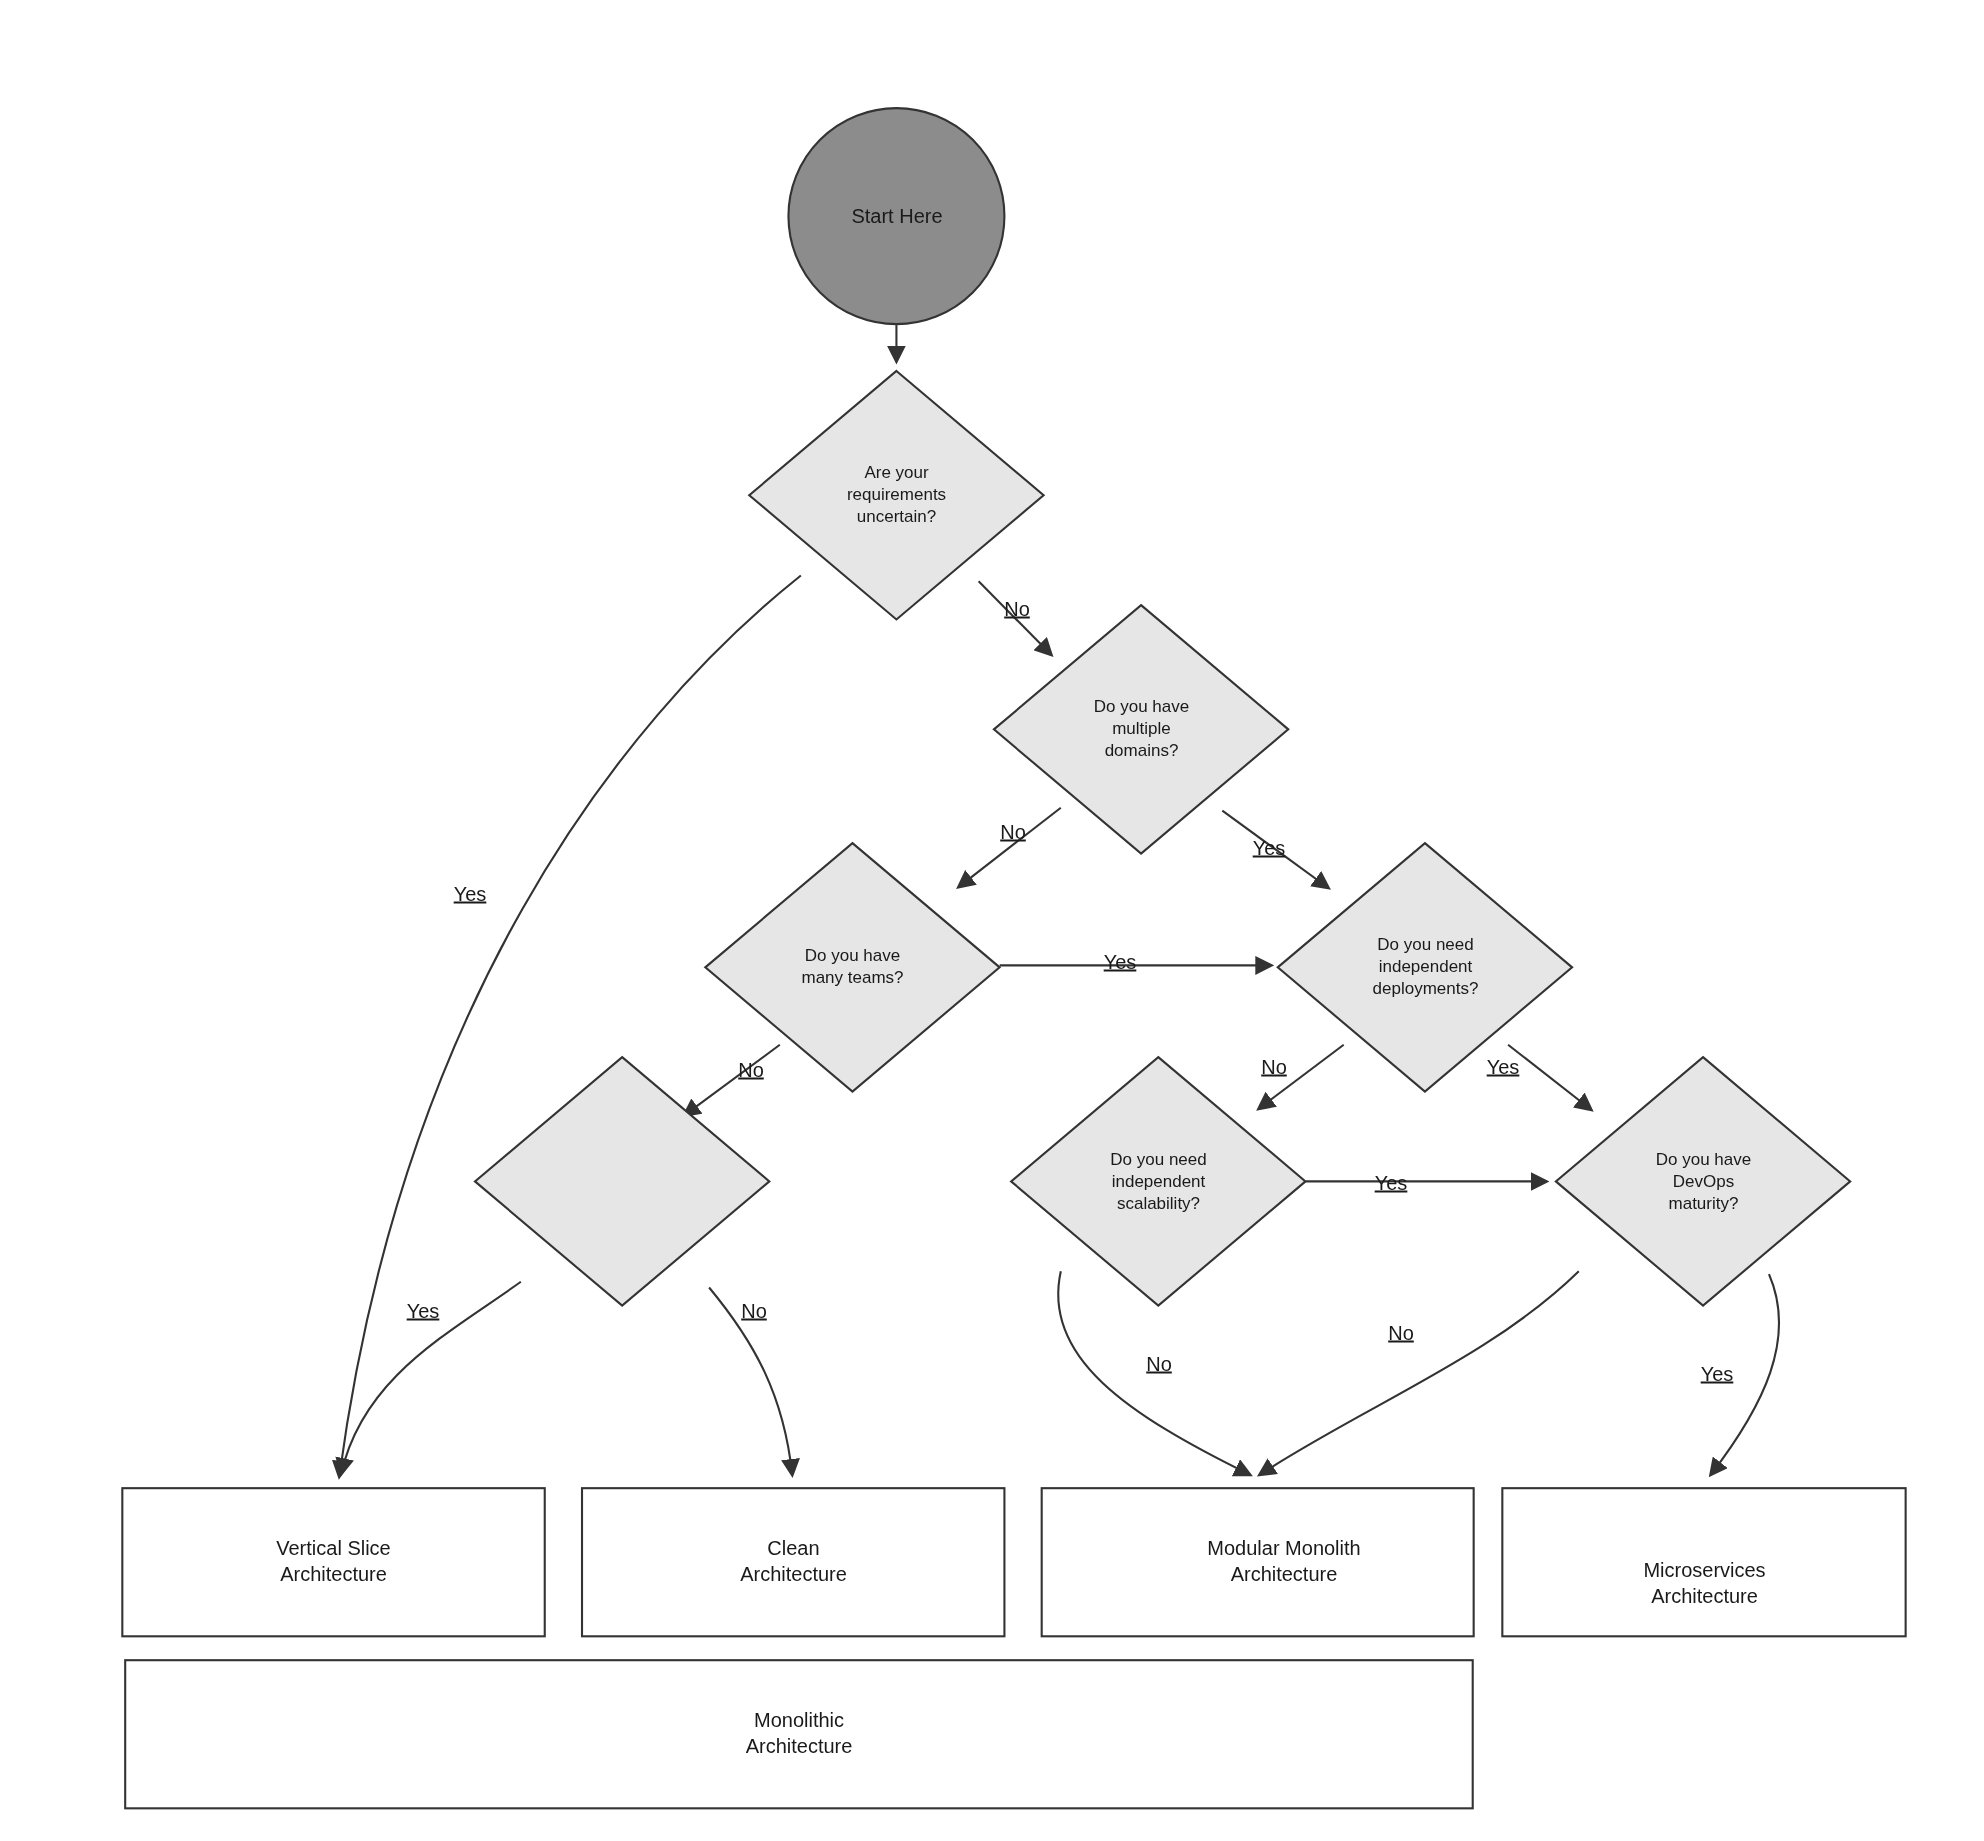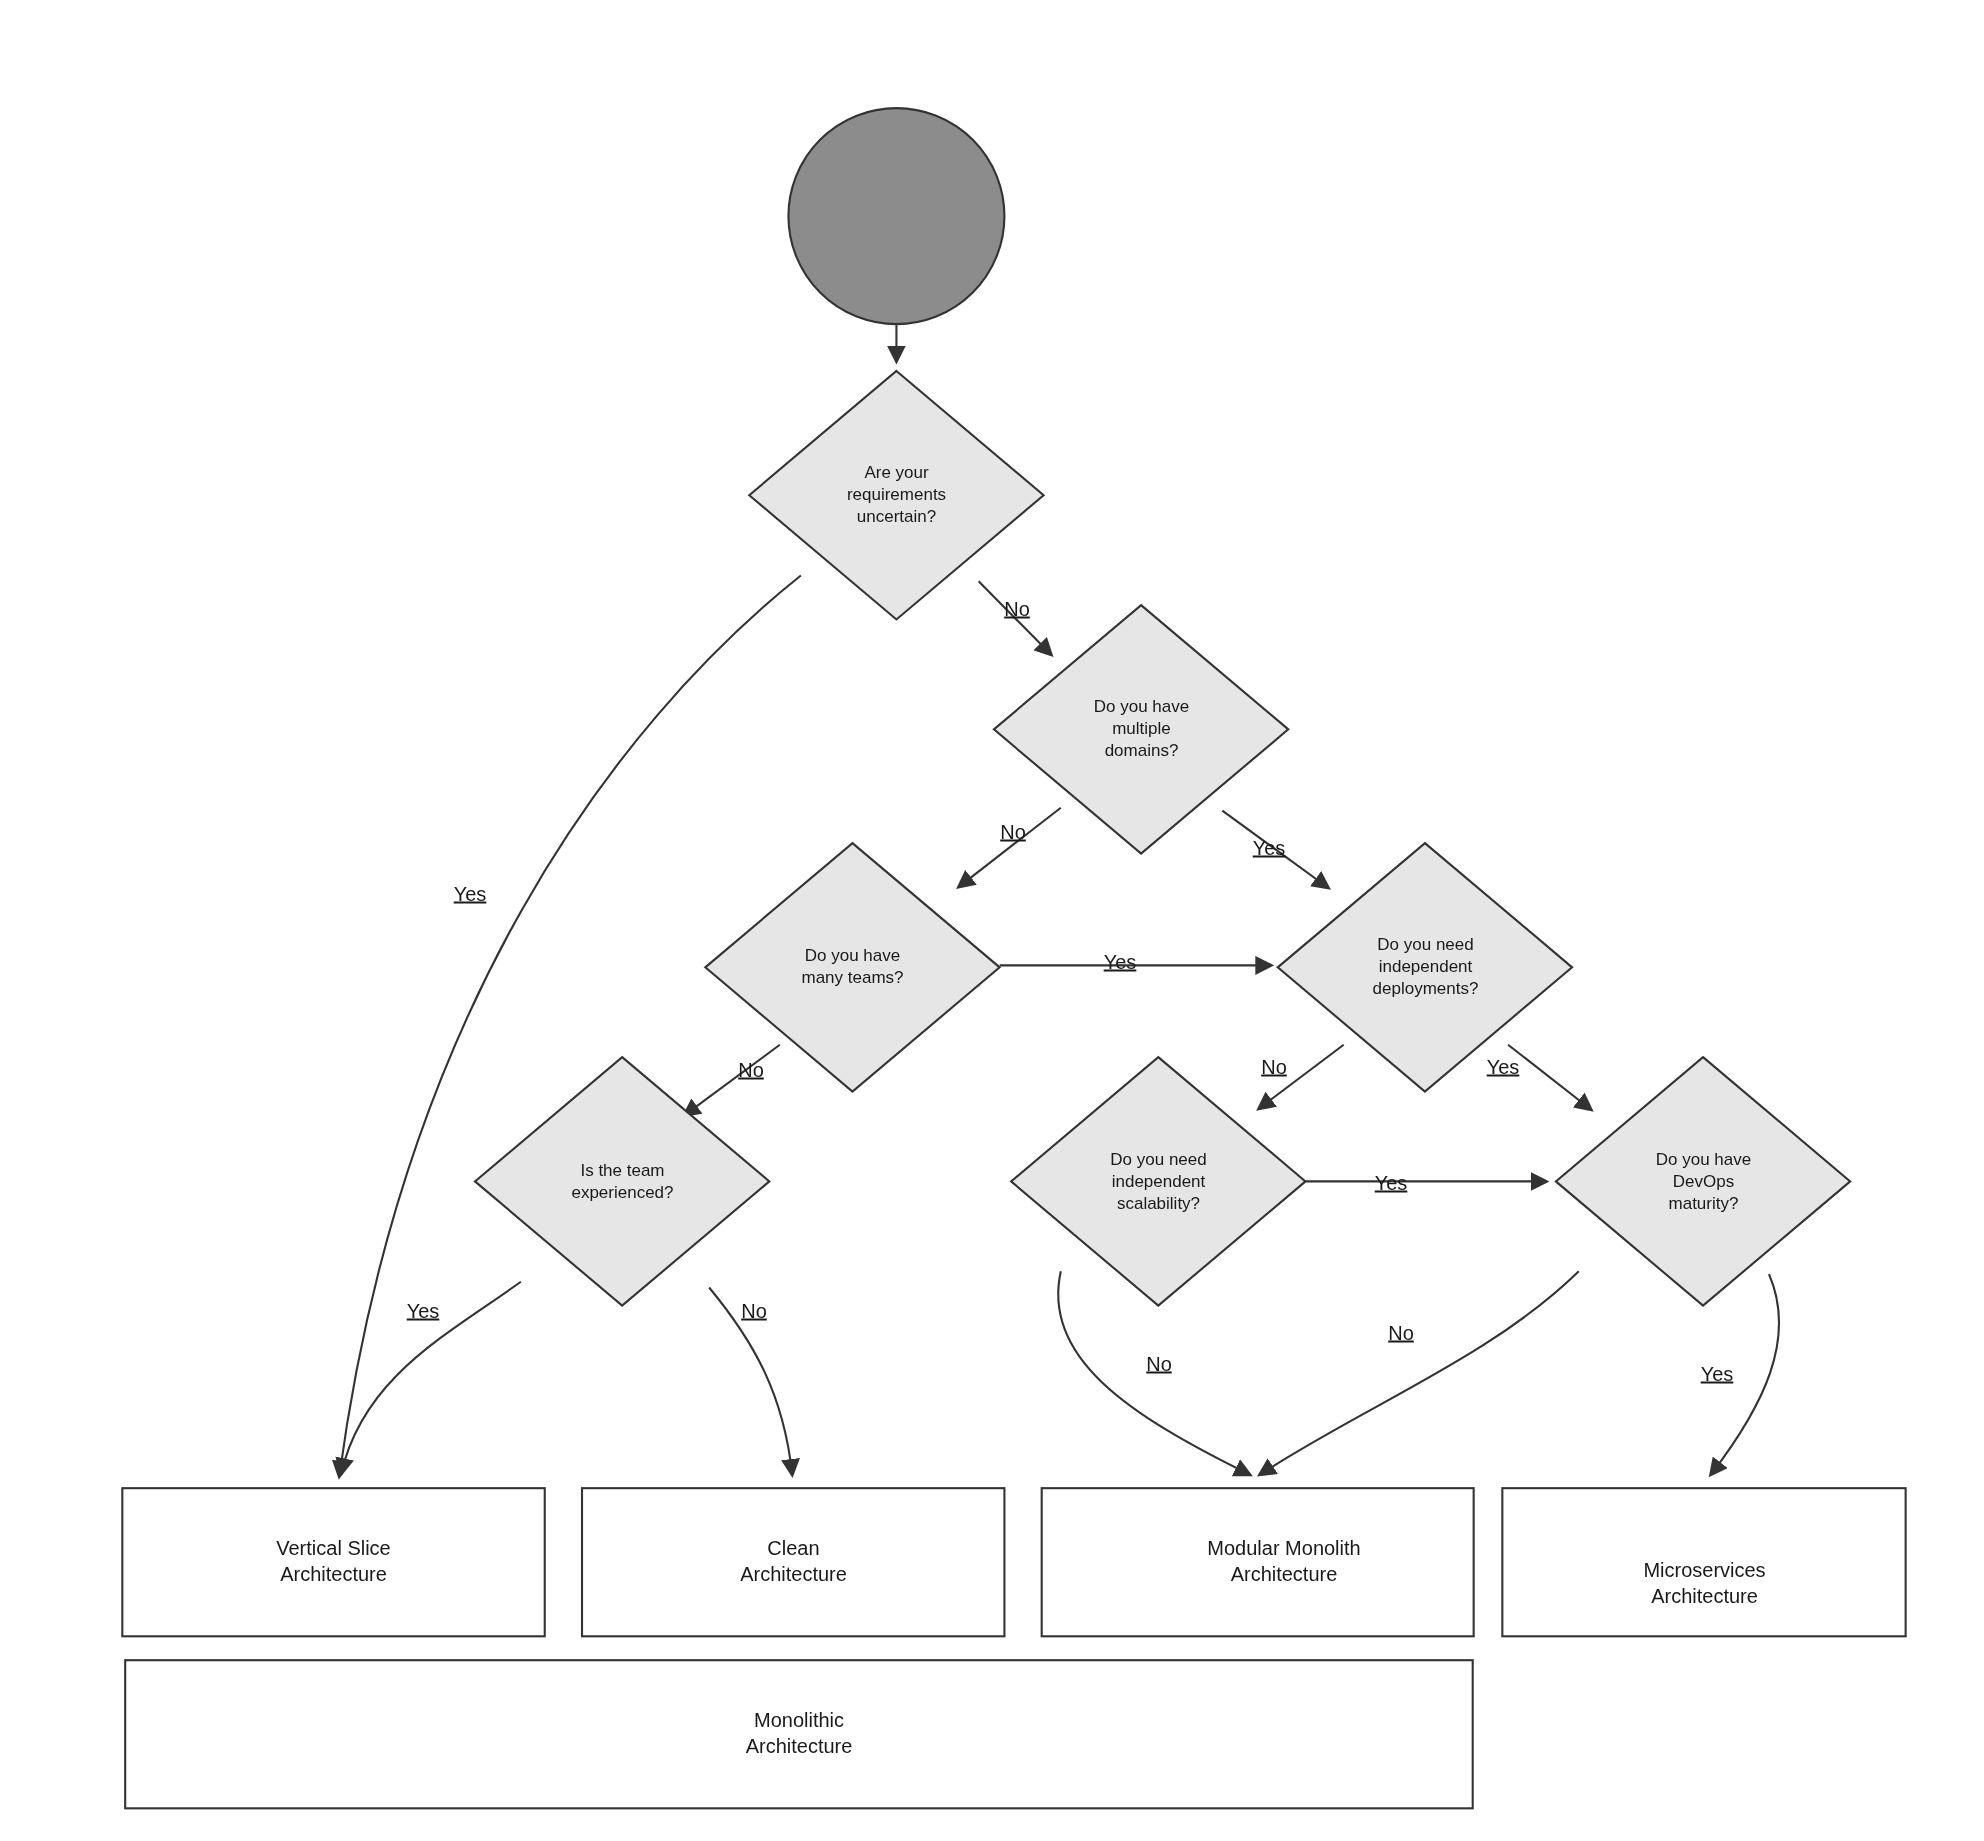--- a/index.html
+++ b/index.html
@@ -117,34 +117,33 @@
       <polygon points="1782,1106 1936,1236 1782,1366 1628,1236" fill="#e6e6e6" stroke="#333333" stroke-width="2.2"></polygon>
 
       <rect x="128" y="1557" width="442" height="155" fill="#ffffff" stroke="#333333" stroke-width="2.2"></rect>
       <rect x="609" y="1557" width="442" height="155" fill="#ffffff" stroke="#333333" stroke-width="2.2"></rect>
       <rect x="1090" y="1557" width="452" height="155" fill="#ffffff" stroke="#333333" stroke-width="2.2"></rect>
       <rect x="1572" y="1557" width="422" height="155" fill="#ffffff" stroke="#333333" stroke-width="2.2"></rect>
       <rect x="131" y="1737" width="1410" height="155" fill="#ffffff" stroke="#333333" stroke-width="2.2"></rect>
     </g>
   </svg>
 
+  <div class="node-text start-text" style="left:789px; top:159px; width:216px; height:115px;">Start Here</div>
 
   <div class="node-text diamond-text" style="left:782px; top:428px; width:229px; height:134px;">Are your
 requirements
 uncertain?</div>
   <div class="node-text diamond-text" style="left:1027px; top:662px; width:229px; height:134px;">Do you have
 multiple
 domains?</div>
   <div class="node-text diamond-text" style="left:738px; top:900px; width:229px; height:134px;">Do you have
 many teams?</div>
   <div class="node-text diamond-text" style="left:1311px; top:900px; width:229px; height:134px;">Do you need
 independent
 deployments?</div>
-  <div class="node-text diamond-text" style="left:508px; top:1115px; width:229px; height:134px;">Is the team
-experienced?</div>
   <div class="node-text diamond-text" style="left:1044px; top:1115px; width:229px; height:134px;">Do you need
 independent
 scalability?</div>
   <div class="node-text diamond-text" style="left:1589px; top:1115px; width:229px; height:134px;">Do you have
 DevOps
 maturity?</div>
 
   <div class="node-text outcome-text" style="left:122px; top:1488px; width:423px; height:148px;">Vertical Slice
 Architecture</div>
   <div class="node-text outcome-text" style="left:582px; top:1488px; width:423px; height:148px;">Clean

